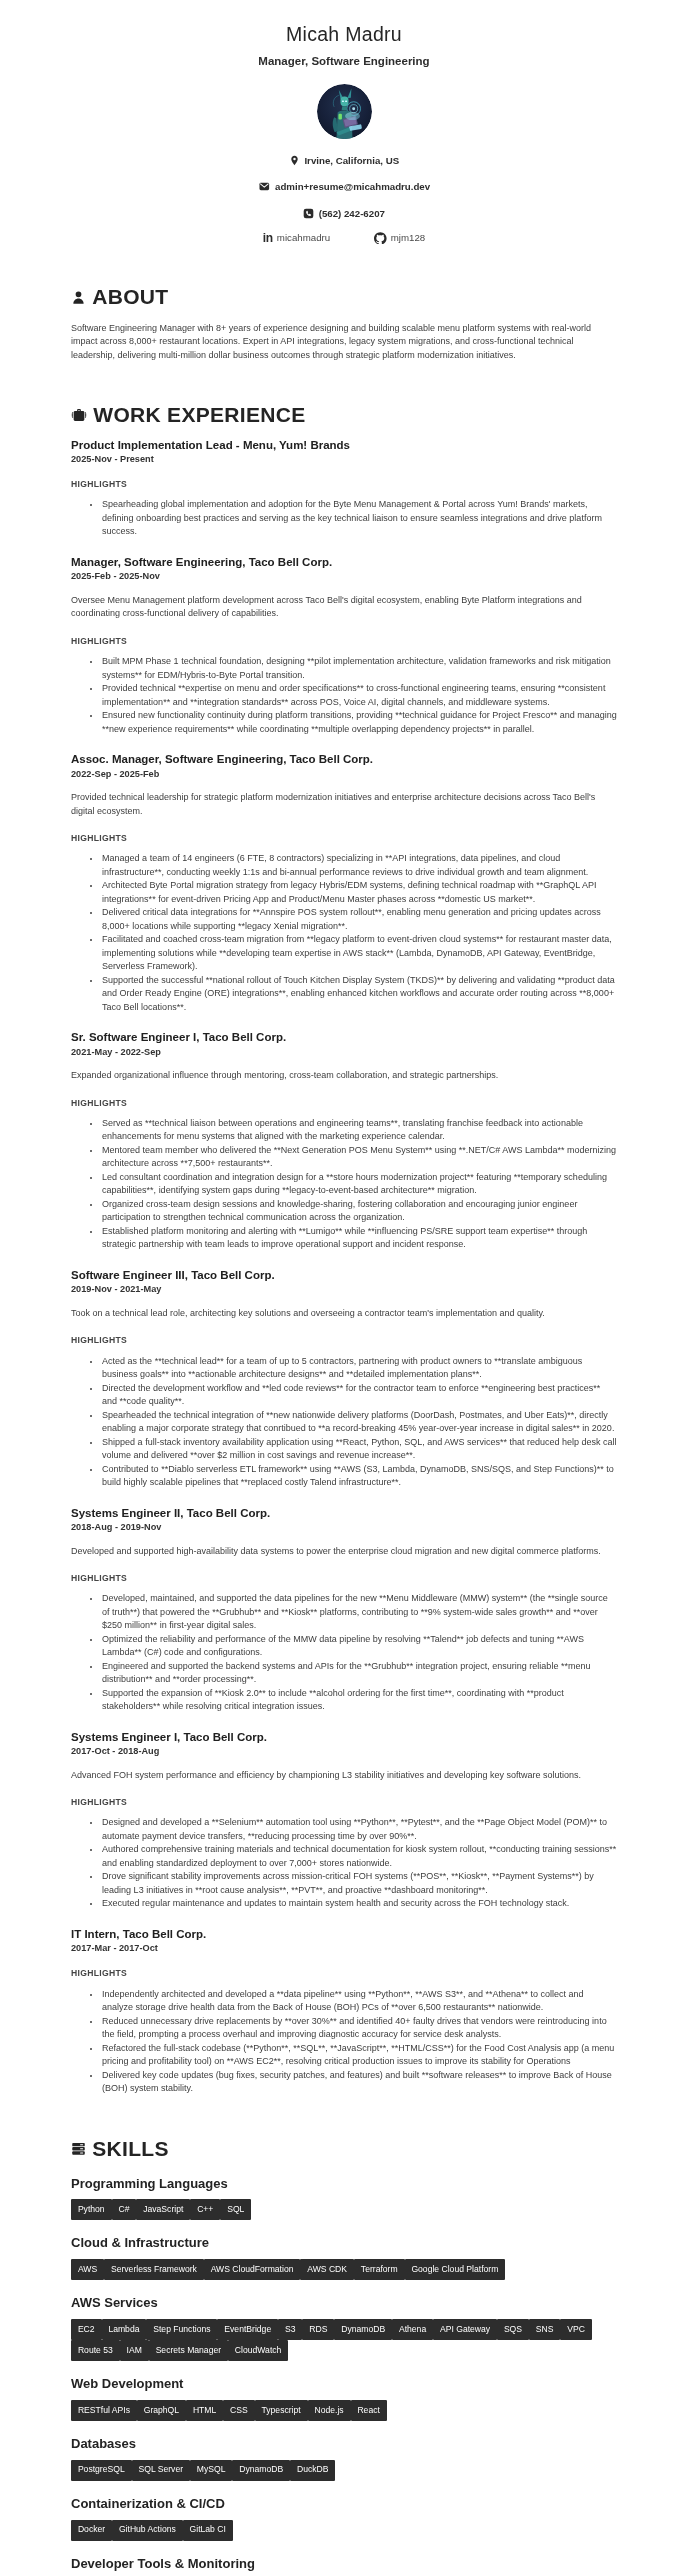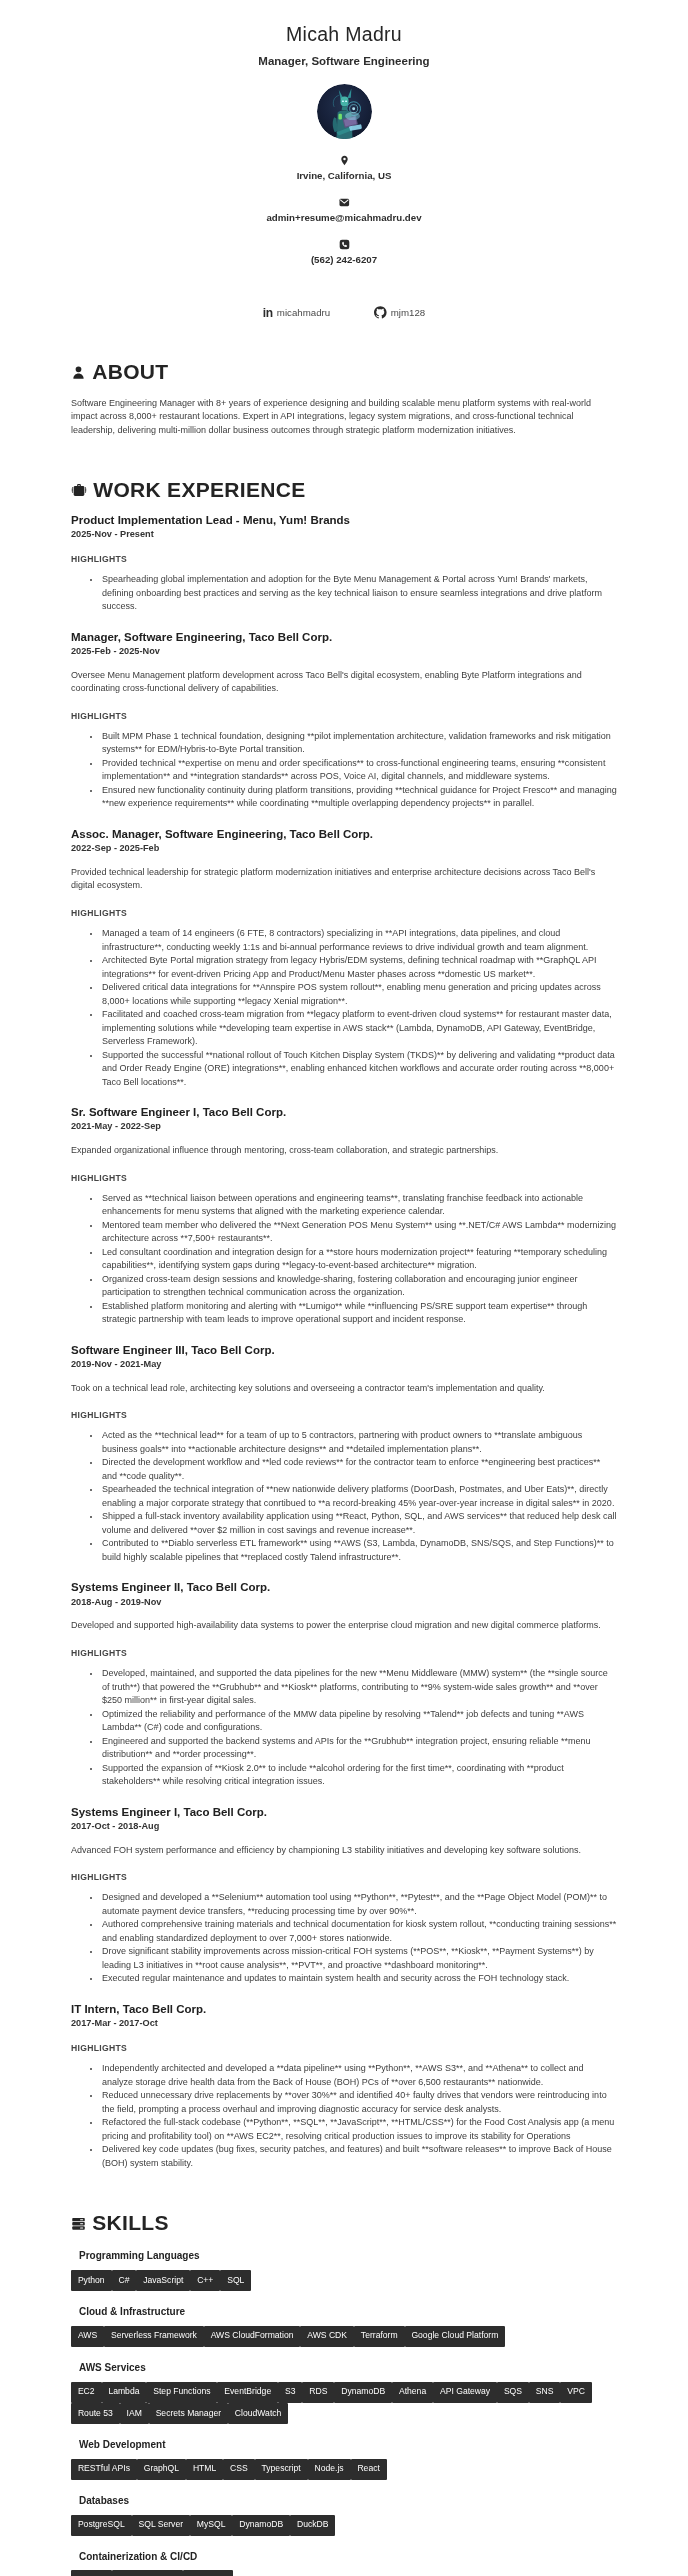--- a/index.html
+++ b/index.html
@@ -11,23 +11,23 @@
   }
   .page { width: 546px; margin: 0 auto; padding: 15px 0 52px; }
 
   
   .resume-header { text-align: center; }
   .name { font-size: 19.5px; font-weight: 400; color: #262626; margin: 8px 0 0; letter-spacing: 0.3px; }
   .job-headline { font-size: 11.5px; font-weight: 700; color: #2e2e2e; margin: 9.2px 0 0; }
   .avatar-wrap { margin: 17px auto 3.4px; width: 55px; height: 55px; }
   .avatar { width: 55px; height: 55px; border-radius: 50%; overflow: hidden; display: block; }
   .contact-line { margin-top: 15.5px; font-size: 9.7px; font-weight: 700; color: #2e2e2e;
-    display: flex; align-items: center; justify-content: center; gap: 4.6px; flex-direction: column; }
+    display: flex; align-items: center; justify-content: center; gap: 4.6px; }
   .contact-line svg { flex: 0 0 auto; }
-  .social-row { margin-top: 41px; display: flex; justify-content: center; gap: 44px; align-items: center; }
+  .social-row { margin-top: 13px; display: flex; justify-content: center; gap: 44px; align-items: center; }
   .social-item { display: inline-flex; align-items: center; gap: 4px; font-size: 9.7px; color: #4a4a4a; text-decoration: none; }
   .in-logo { font-weight: 800; font-size: 12px; color: #2b2b2b; letter-spacing: -0.3px; line-height: 1; }
 
   
   section { margin-top: 41px; }
   .section-title { display: flex; align-items: center; gap: 6.3px; font-size: 21px; font-weight: 800;
     color: #242424; margin: 0 0 5.7px; letter-spacing: 0.3px; }
   .section-title svg { flex: 0 0 auto; }
 
   .about-text { font-size: 9px; line-height: 1.5; margin: 12.6px 0 0; color: #3d3d3d; }
@@ -36,21 +36,21 @@
   .job:first-child { margin-top: 11.5px; }
   .job-title { font-size: 11.5px; font-weight: 800; color: #202020; margin: 0; }
   .job-dates { font-size: 9.2px; font-weight: 700; color: #333333; margin-top: 3.4px; }
   .job-summary { font-size: 9px; line-height: 1.5; color: #3d3d3d; margin: 12.6px 0 0; }
   .mini-label { font-size: 8.6px; font-weight: 800; letter-spacing: 0.3px; color: #444444; margin-top: 15px; }
   ul.bullets { margin: 9.2px 0 0; padding-left: 30px; }
   ul.bullets li { font-size: 9px; line-height: 1.5; color: #3d3d3d; padding-left: 1.1px; }
   ul.bullets li::marker { font-size: 6.9px; color: #3d3d3d; }
 
   
-  .skill-group-label { font-size: 10px; font-weight: 800; color: #232323; margin: 15px 8px 0; }
+  .skill-group-label { font-size: 13px; font-weight: 800; color: #232323; margin: 15px 0 0; }
   .badge-row { display: flex; flex-wrap: wrap; margin-top: 8.6px; }
   .badge { background: #2d2d2d; color: #ffffff; font-size: 8.6px; font-weight: 500;
     padding: 5.7px 6.9px; border-radius: 1.1px; line-height: 1.15; white-space: nowrap; }
 </style>
 </head>
 <body>
 
 <div class="page">
 
   <header class="resume-header">

